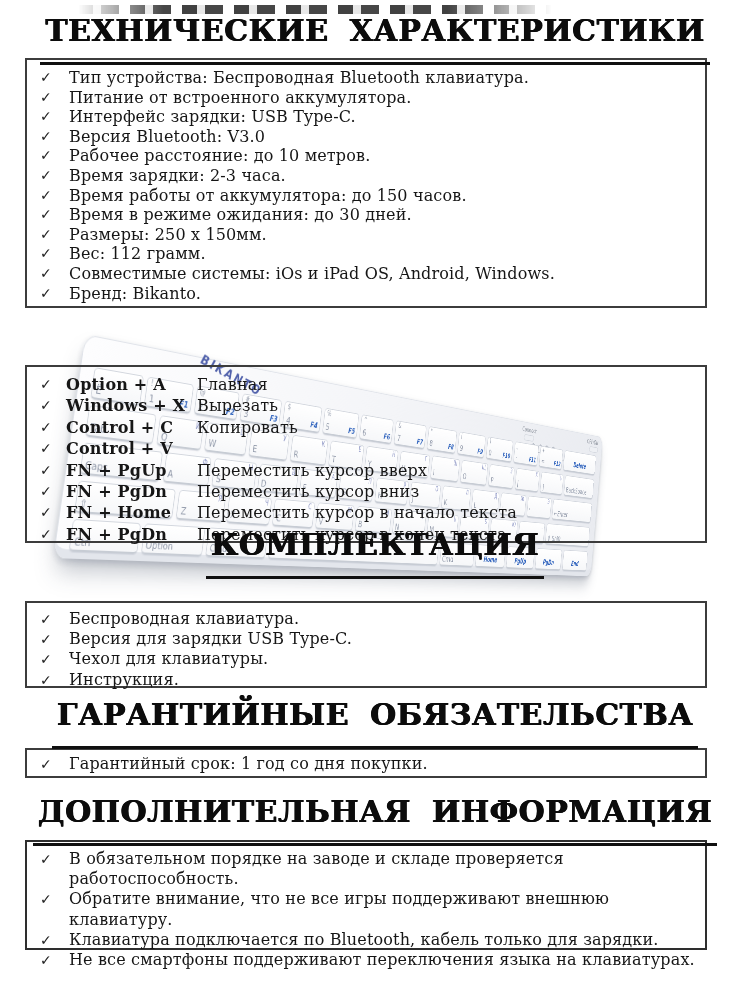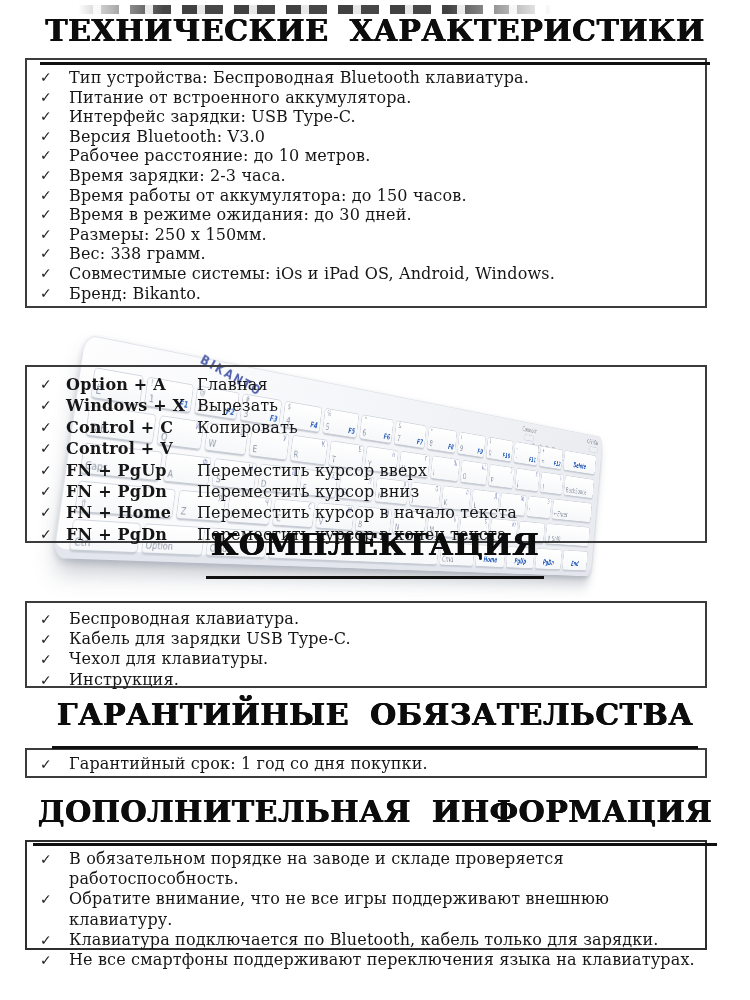--- a/index.html
+++ b/index.html
@@ -403,21 +403,21 @@
         <span class="txt">Время в режиме ожидания: до 30 дней.</span>
       </div>
 
       <div class="li">
         <span class="chk">✓</span>
         <span class="txt">Размеры: 250 x 150мм.</span>
       </div>
 
       <div class="li">
         <span class="chk">✓</span>
-        <span class="txt">Вес: 338 грамм.</span>
+        <span class="txt">Вес: 112 грамм.</span>
       </div>
 
       <div class="li">
         <span class="chk">✓</span>
         <span class="txt">Совместимые системы: iOs и iPad OS, Android, Windows.</span>
       </div>
 
       <div class="li">
         <span class="chk">✓</span>
         <span class="txt">Бренд: Bikanto.</span>
@@ -479,21 +479,21 @@
   </div>
   <div class="list-box" id="package-box">
 
       <div class="li">
         <span class="chk">✓</span>
         <span class="txt">Беспроводная клавиатура.</span>
       </div>
 
       <div class="li">
         <span class="chk">✓</span>
-        <span class="txt">Кабель для зарядки USB Type-C.</span>
+        <span class="txt">Версия для зарядки USB Type-C.</span>
       </div>
 
       <div class="li">
         <span class="chk">✓</span>
         <span class="txt">Чехол для клавиатуры.</span>
       </div>
 
       <div class="li">
         <span class="chk">✓</span>
         <span class="txt">Инструкция.</span>

